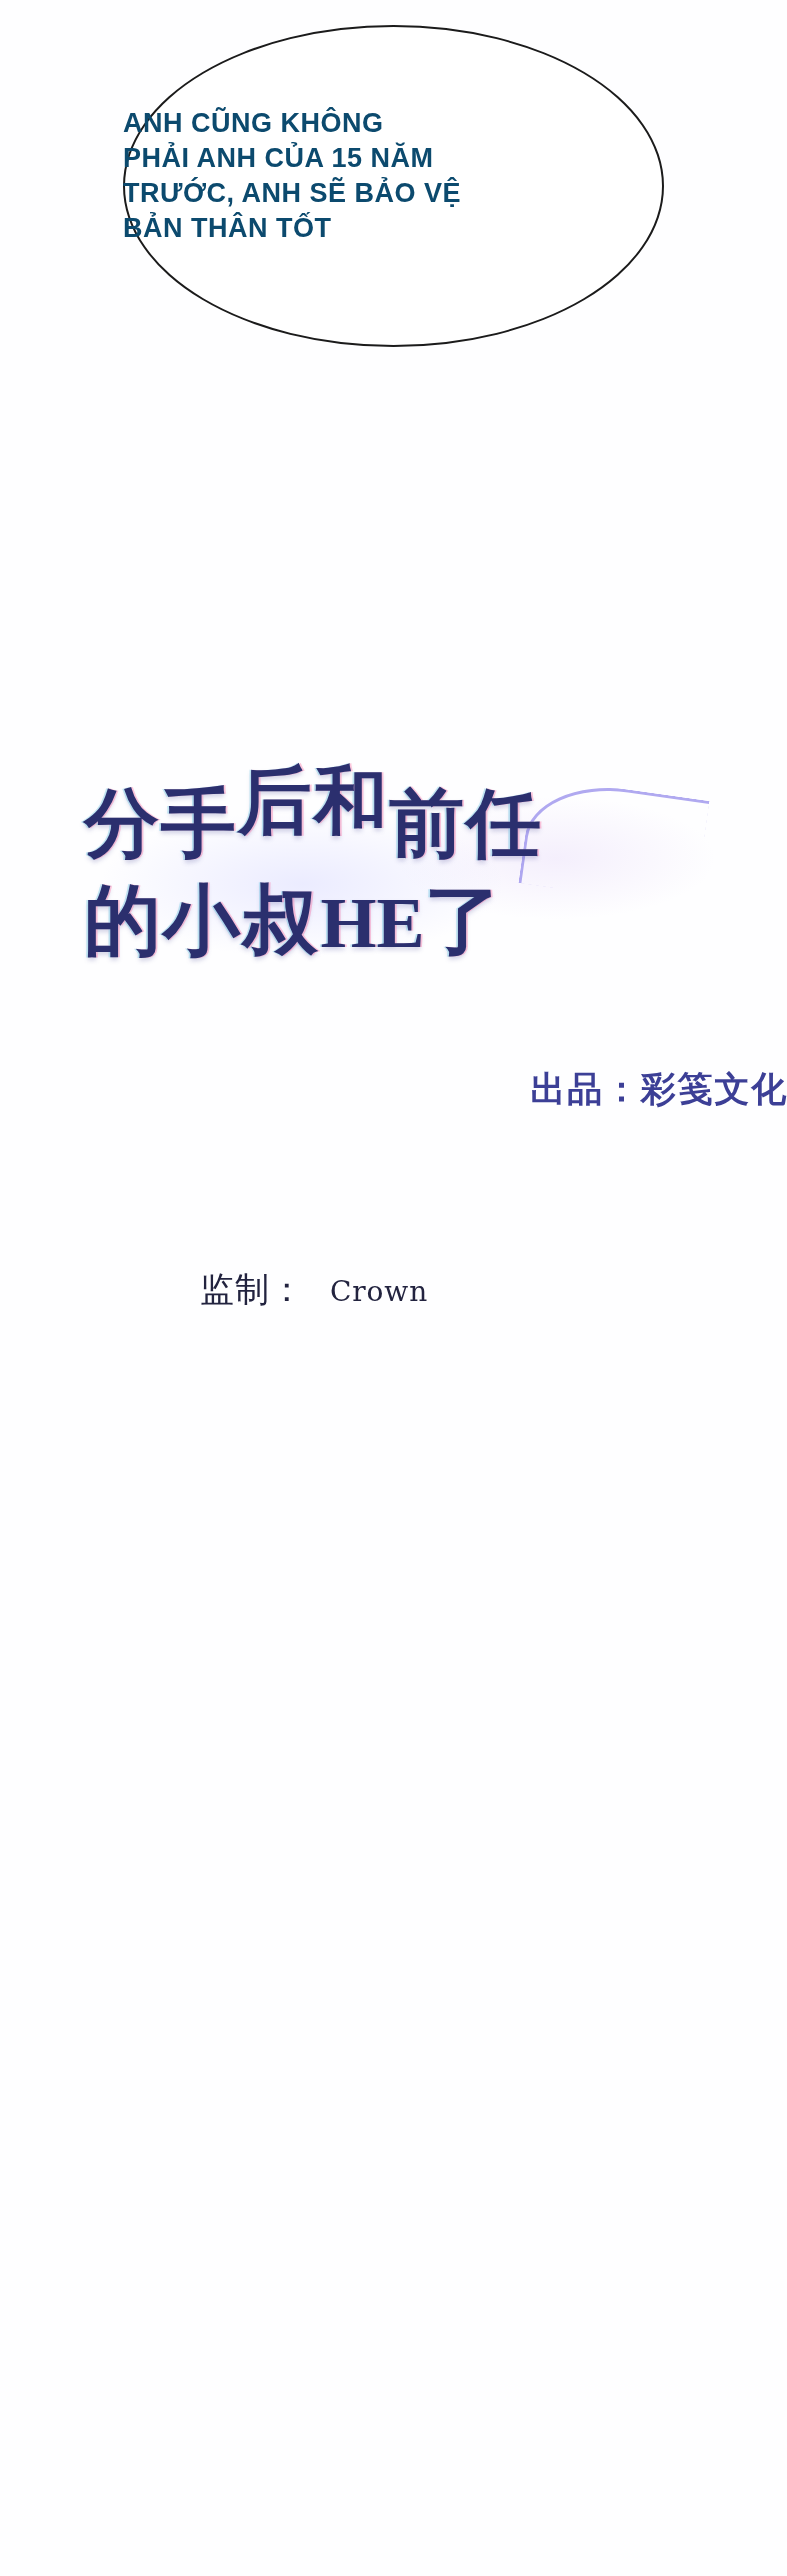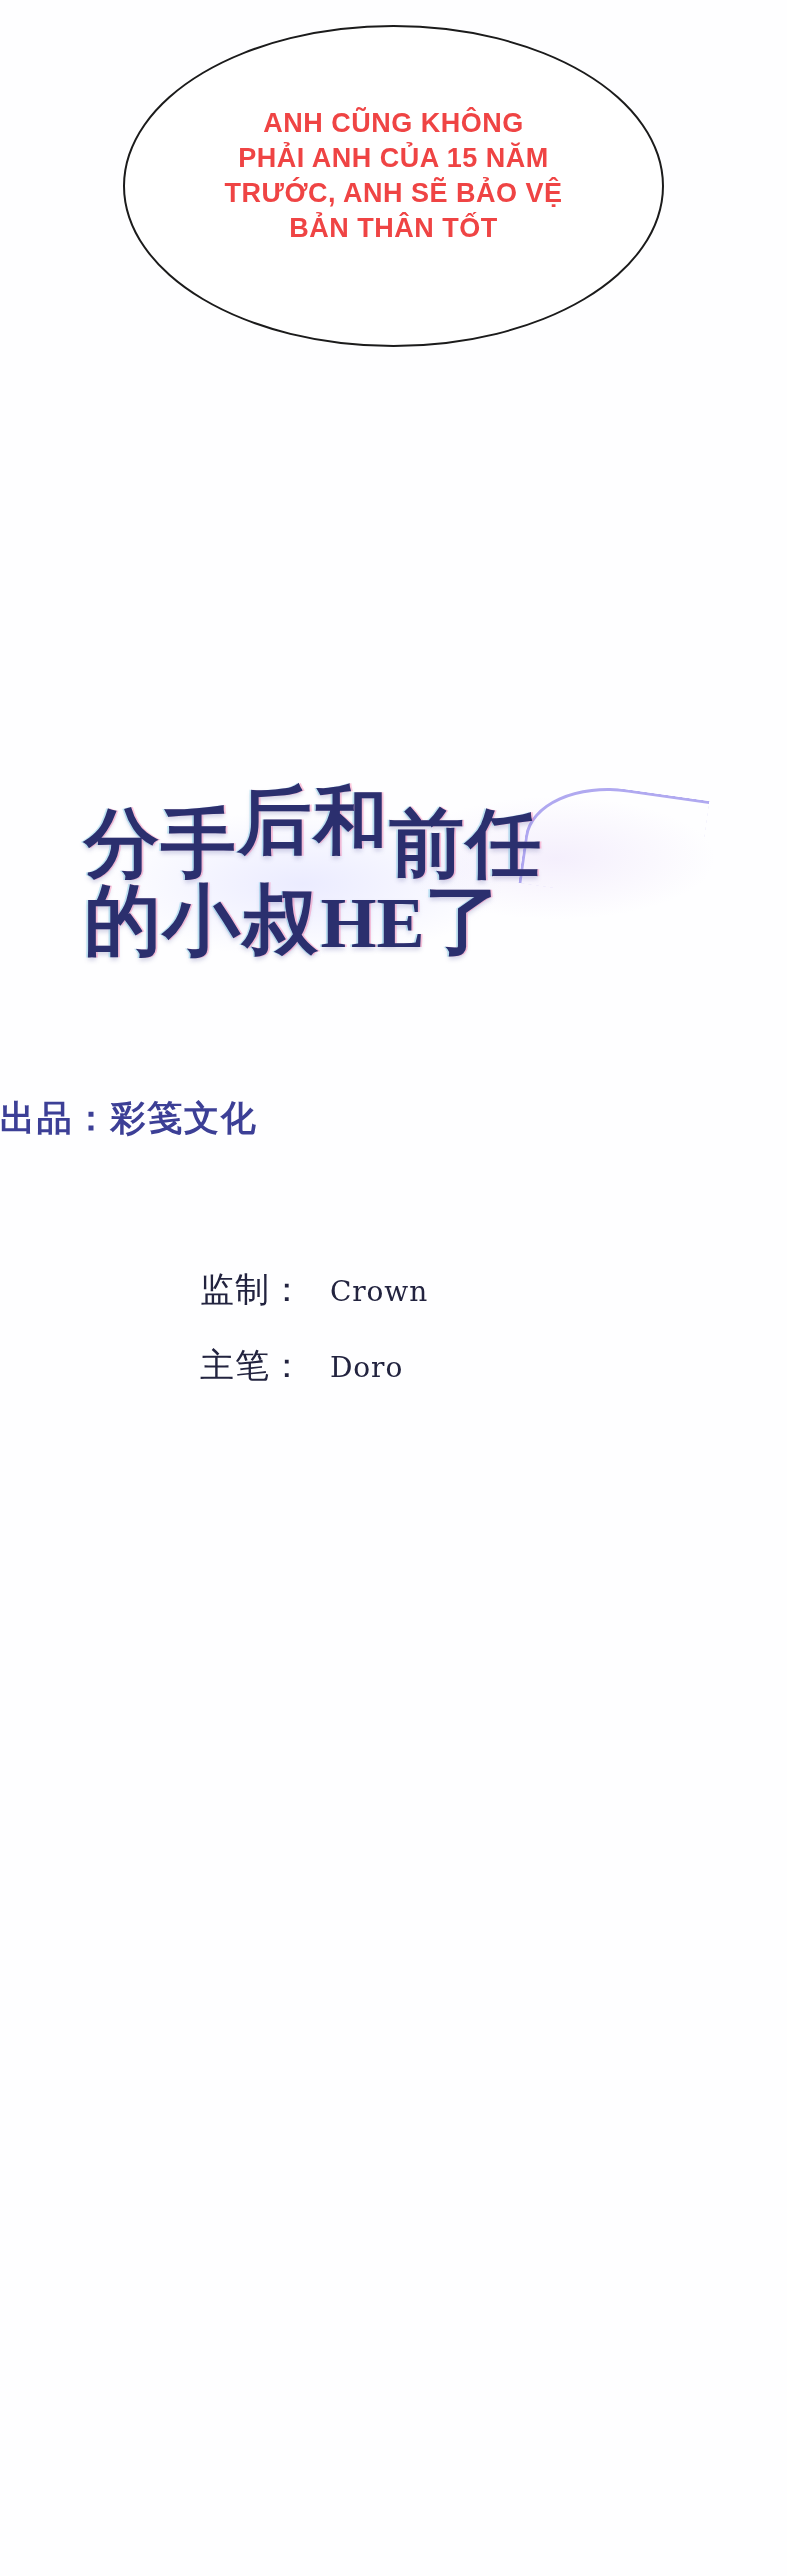--- a/index.html
+++ b/index.html
@@ -39,27 +39,26 @@
     border: 2.6px solid #1b1b1b;
     border-radius: 50% / 50%;
     background: #ffffff;
     box-sizing: border-box;
   }
   .bubble-text {
     position: absolute;
     left: 0;
     top: 81px;
     width: 541px;
-    text-align: center;
     font-family: "Liberation Sans", sans-serif;
     font-weight: 700;
     font-size: 27px;
     line-height: 35px;
     letter-spacing: 0.5px;
-    color: #ef4444;
+    color: #0c4a6e;
     white-space: pre-line;
   }
 
   
   .title-block {
     position: absolute;
     left: 0;
     top: 770px;
     width: 788px;
     height: 280px;
@@ -82,21 +81,21 @@
     color: #2b2f6e;
     letter-spacing: 1.8px;
     text-shadow:
       1.8px 0 0 rgba(255,120,170,0.40),
       -1.7px 0 0 rgba(110,200,230,0.40),
       0 2.6px 4.4px rgba(90,90,160,0.25);
     white-space: nowrap;
   }
   .title-row1 {
     left: 84px;
-    top: 36px;
+    top: 16px;
     font-size: 75px;
     line-height: 75px;
   }
   .title-row1 .up {
     position: relative;
     top: -23px;
     font-size: 74px;
   }
   .title-row2 {
     left: 84px;
@@ -121,23 +120,23 @@
     border-right: none;
     border-top-left-radius: 96px 61px;
     transform: rotate(8deg);
     pointer-events: none;
   }
 
   
   .producer {
     position: absolute;
     left: 0;
-    top: 1095px;
-    width: 788px;
-    text-align: left;
+    top: 1066px;
+    width: 788px;
+    text-align: right;
     font-family: "DejaVu Sans", sans-serif;
     font-weight: 700;
     font-size: 35px;
     letter-spacing: 1.8px;
     color: #3c3f96;
   }
 
   
   .credits {
     position: absolute;
@@ -196,20 +195,16 @@
     </div>
   </div>
 
   <div class="producer">出品：彩笺文化</div>
 
   <div class="credits">
     <div class="credit-row">
       <div class="credit-role">监制：</div>
       <div class="credit-name serif">Crown</div>
     </div>
-    <div class="credit-row">
-      <div class="credit-role">主笔：</div>
-      <div class="credit-name serif">Doro</div>
-    </div>
   </div>
 
 </div>
 
 
 </body></html>

